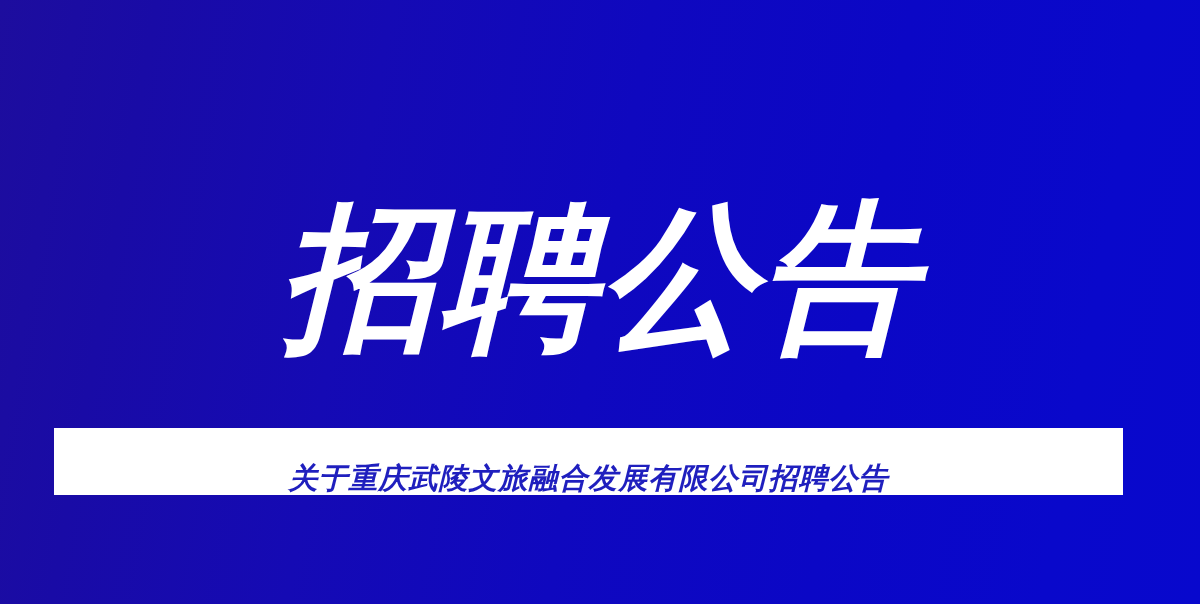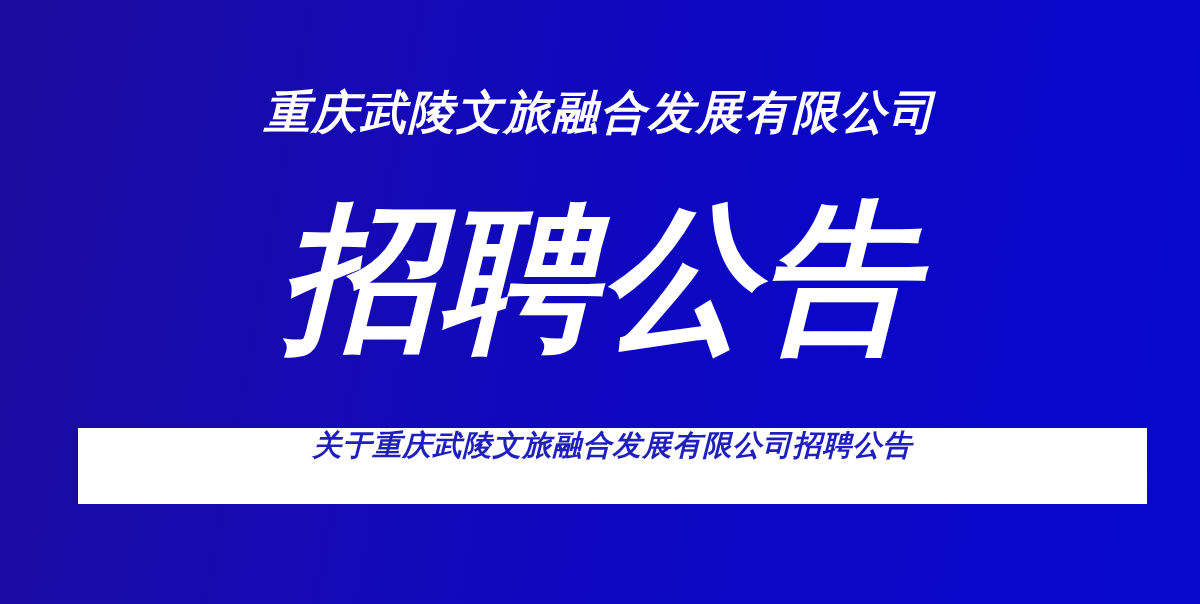--- a/index.html
+++ b/index.html
@@ -61,48 +61,47 @@
     letter-spacing: 4px;
     line-height: 180px;
     white-space: nowrap;
     transform: scaleY(1.02);
     transform-origin: center top;
   }
 
   
   .banner {
     position: absolute;
-    left: 78px;
+    left: 54px;
     top: 428px;
     width: 1069px;
-    height: 76px;
+    height: 67px;
     background: #ffffff;
     display: flex;
-    align-items: flex-start;
+    align-items: flex-end;
     justify-content: center;
     box-sizing: border-box;
   }
 
   .banner-text {
     color: #1f1fbe;
     font-family: "DejaVu Sans", "Liberation Sans", sans-serif;
     font-size: 29px;
     font-weight: bold;
     font-style: italic;
     letter-spacing: 1px;
     white-space: nowrap;
     line-height: 34px;
   }
 </style>
 </head>
 <body>
 
 <div id="poster">
 
-  <div class="company-line">重庆武陵文旅融合发展有限公司</div>
 
   <div class="headline">招聘公告</div>
 
   <div class="banner">
     <span class="banner-text">关于重庆武陵文旅融合发展有限公司招聘公告</span>
   </div>
 
 </div>
 
 </body></html>

